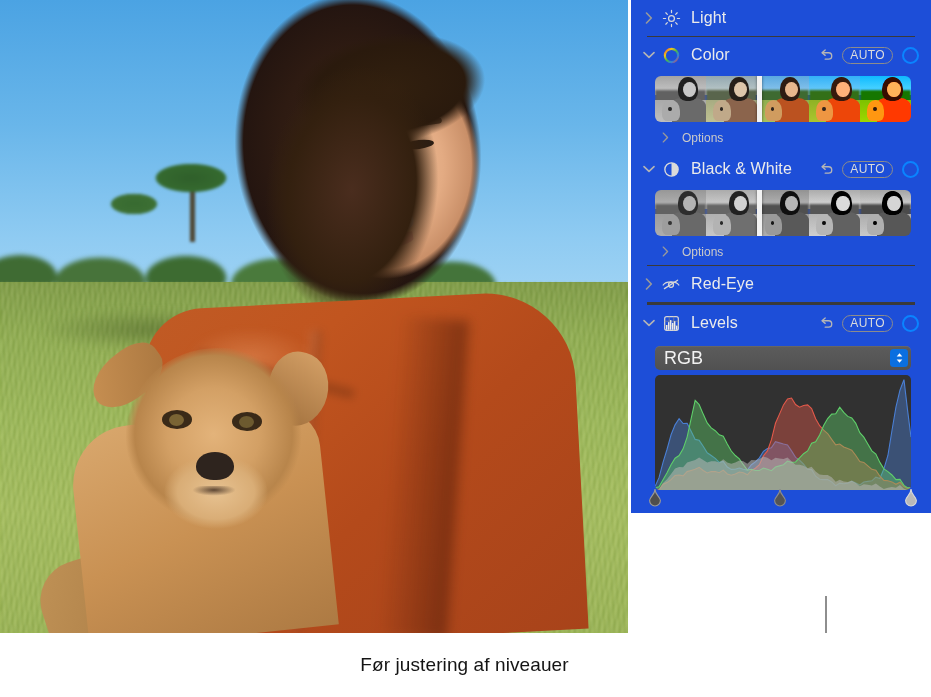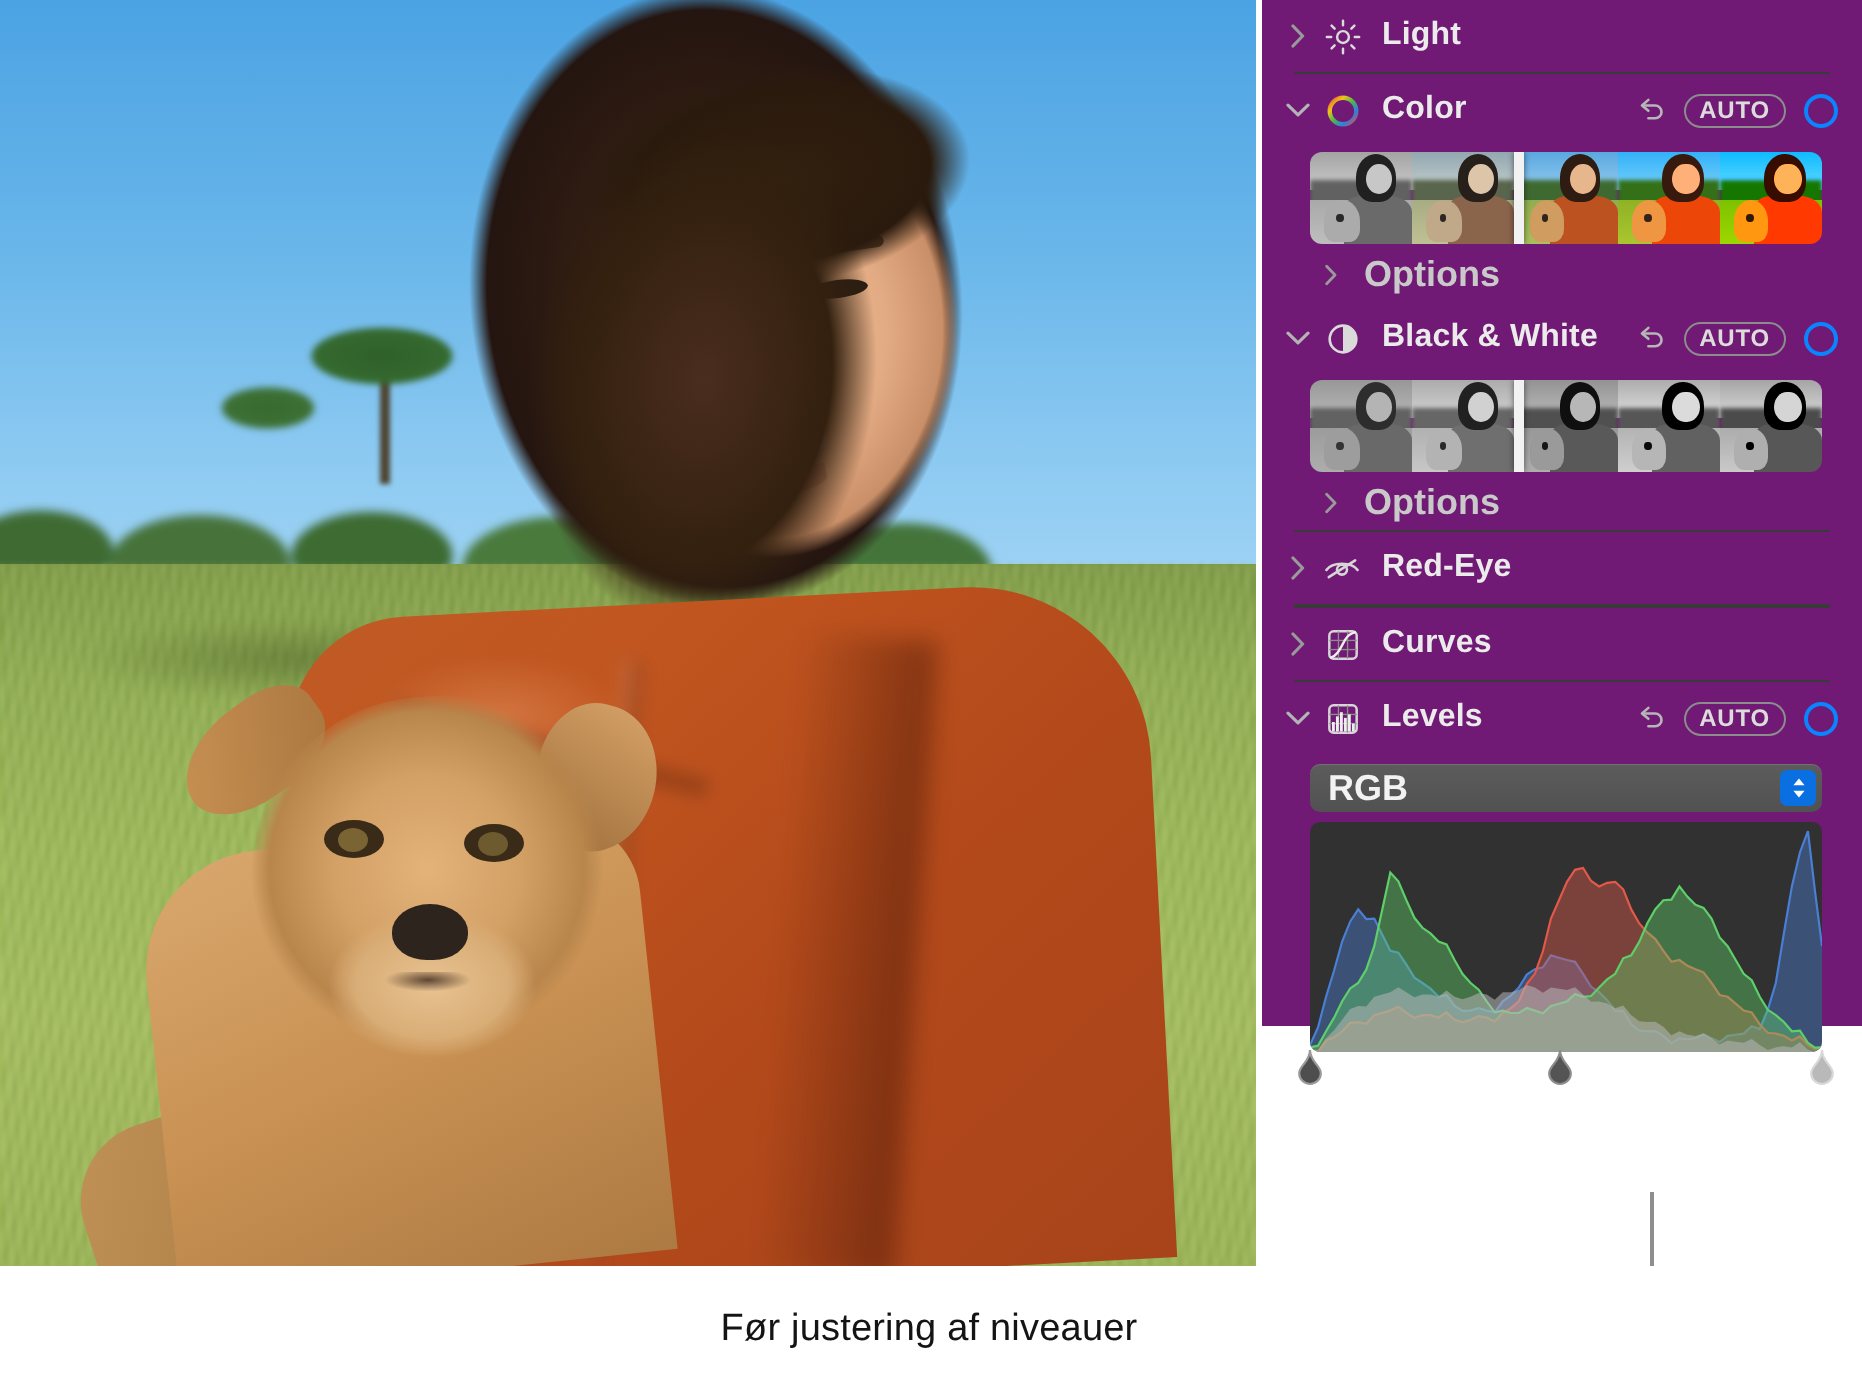--- a/index.html
+++ b/index.html
@@ -186,22 +186,21 @@
   }
   .dog-arm {
     position:absolute; left:40px; top:548px; width:160px; height:90px;
     background:linear-gradient(120deg,#c09256,#a2743f);
     border-radius:40px 20px 0 0; transform:rotate(-18deg);
   }
 
   
   .sidebar {
     position:absolute; left:631px; top:0; width:300px; height:513px;
-    background:#701a75;
-    font-weight:bold;
+    background:#1d4ed8;
   }
   .sep { height:1px; background:#3a3a3a; margin:0 16px; }
 
   .row {
     display:flex; align-items:center; height:36px; padding:0 12px 0 10px;
   }
   .chev {
     width:16px; flex:0 0 16px; color:#9a9a9a; font-size:13px;
     display:flex; align-items:center; justify-content:center;
   }
@@ -249,21 +248,21 @@
            background:#d09c5f; border-radius:50% 50% 30% 30%; }
   .t-dognose { position:absolute; left:26%; bottom:24%; width:7%; height:9%;
                background:#2e241e; border-radius:50%; }
   .playhead {
     position:absolute; top:0; bottom:0; width:5px; background:#f2f2f2;
     box-shadow:0 0 3px rgba(0,0,0,.55);
   }
 
   .opt-row { display:flex; align-items:center; height:27px; padding-left:31px; }
   .opt-chev { width:14px; color:#9a9a9a; display:flex; align-items:center; }
-  .opt-label { color:#c9c9c9; font-size:18px; margin-left:6px; }
+  .opt-label { color:#c9c9c9; font-size:12px; margin-left:6px; }
 
   
   .select-wrap { padding:5px 20px 0 24px; }
   .select {
     position:relative; height:24px; border-radius:5px;
     background:linear-gradient(180deg,#5c5c5c,#515151);
     display:flex; align-items:center; padding-left:9px;
     box-shadow:0 .5px 0 rgba(255,255,255,.13) inset;
   }
   .select-val { color:#f2f2f2; font-size:18px; }
@@ -587,40 +586,20 @@
           <circle cx="10" cy="10.8" r="2.5" fill="none" stroke="#d6d6d6" stroke-width="1.3"></circle>
           <line x1="3.4" y1="14.6" x2="16.6" y2="6.2" stroke="#d6d6d6" stroke-width="1.3" stroke-linecap="round"></line>
         </svg>
       </span>
       <span class="rlabel">Red-Eye</span>
     </div>
     <div class="sep"></div>
 
     <div class="sep"></div>
 
-    <div class="row">
-      <span class="chev">
-        <svg width="8" height="12" viewBox="0 0 8 12">
-            <path d="M1.5 1 L6.3 6 L1.5 11" fill="none" stroke="#9a9a9a" stroke-width="1.6" stroke-linecap="round" stroke-linejoin="round"></path>
-          </svg>
-      </span>
-      <span class="ic">
-        <svg width="19" height="19" viewBox="0 0 20 20">
-          <rect x="2.8" y="2.8" width="14.4" height="14.4" rx="2.2" fill="none" stroke="#d6d6d6" stroke-width="1.3"></rect>
-          <g stroke="#8d8d8d" stroke-width=".7">
-            <line x1="7.6" y1="2.8" x2="7.6" y2="17.2"></line>
-              <line x1="12.4" y1="2.8" x2="12.4" y2="17.2"></line>
-            <line x1="2.8" y1="7.6" x2="17.2" y2="7.6"></line>
-              <line x1="2.8" y1="12.4" x2="17.2" y2="12.4"></line>
-          </g>
-          <path d="M3.2 16.8 C7 16 9 11 11 7.4 C12.6 4.6 14.6 3.6 16.8 3.2" fill="none" stroke="#eeeeee" stroke-width="1.25"></path>
-        </svg>
-      </span>
-      <span class="rlabel">Curves</span>
-    </div>
     <div class="sep"></div>
 
     <div class="row">
       <span class="chev">
         <svg width="12" height="8" viewBox="0 0 12 8">
             <path d="M1 1.6 L6 6.4 L11 1.6" fill="none" stroke="#b4b4b4" stroke-width="1.6" stroke-linecap="round" stroke-linejoin="round"></path>
           </svg>
       </span>
       <span class="ic">
         <svg width="19" height="19" viewBox="0 0 20 20">

